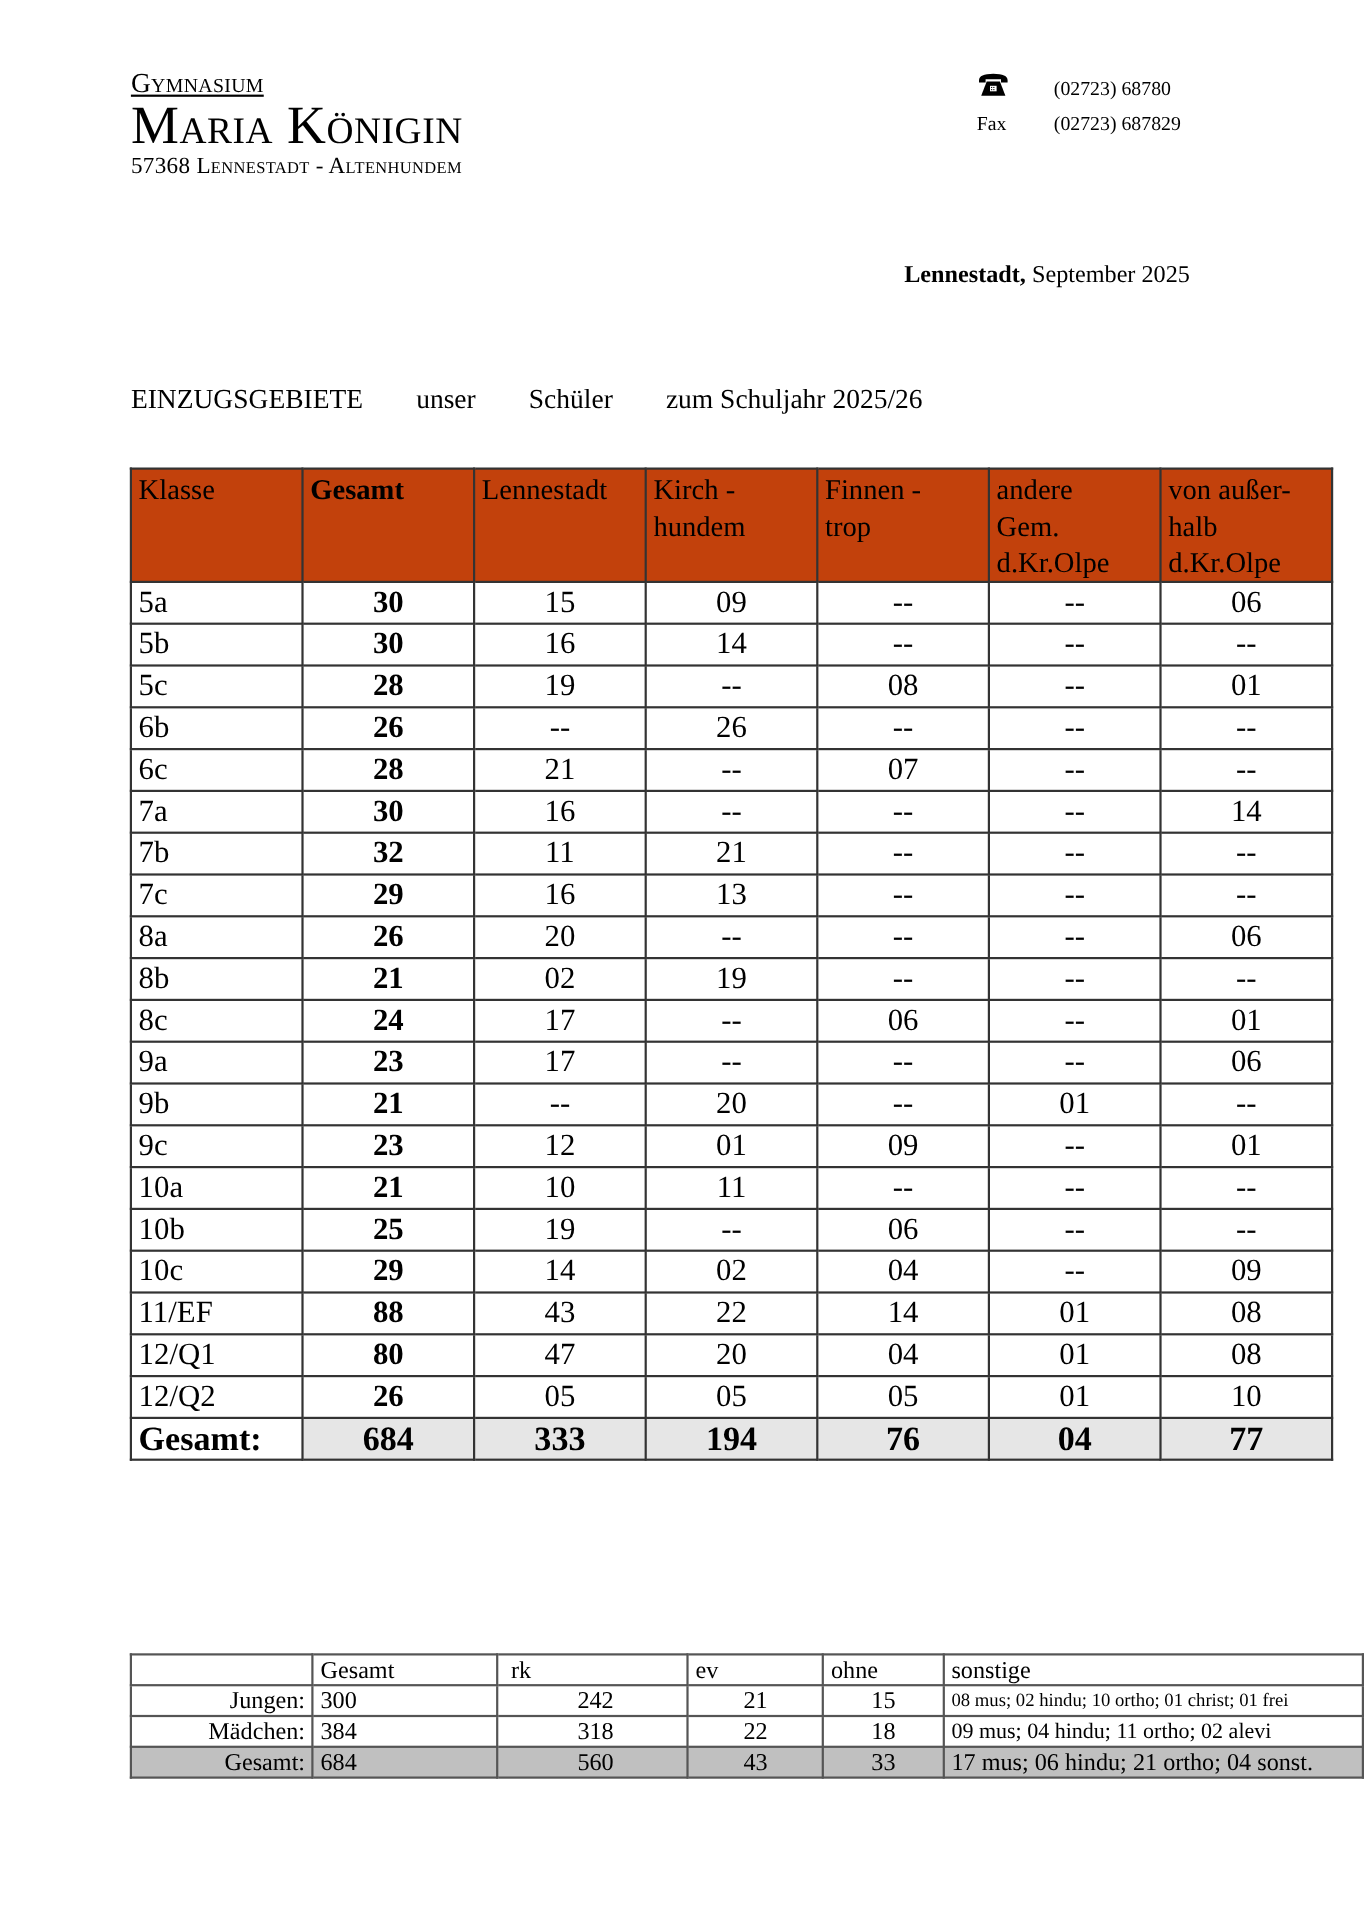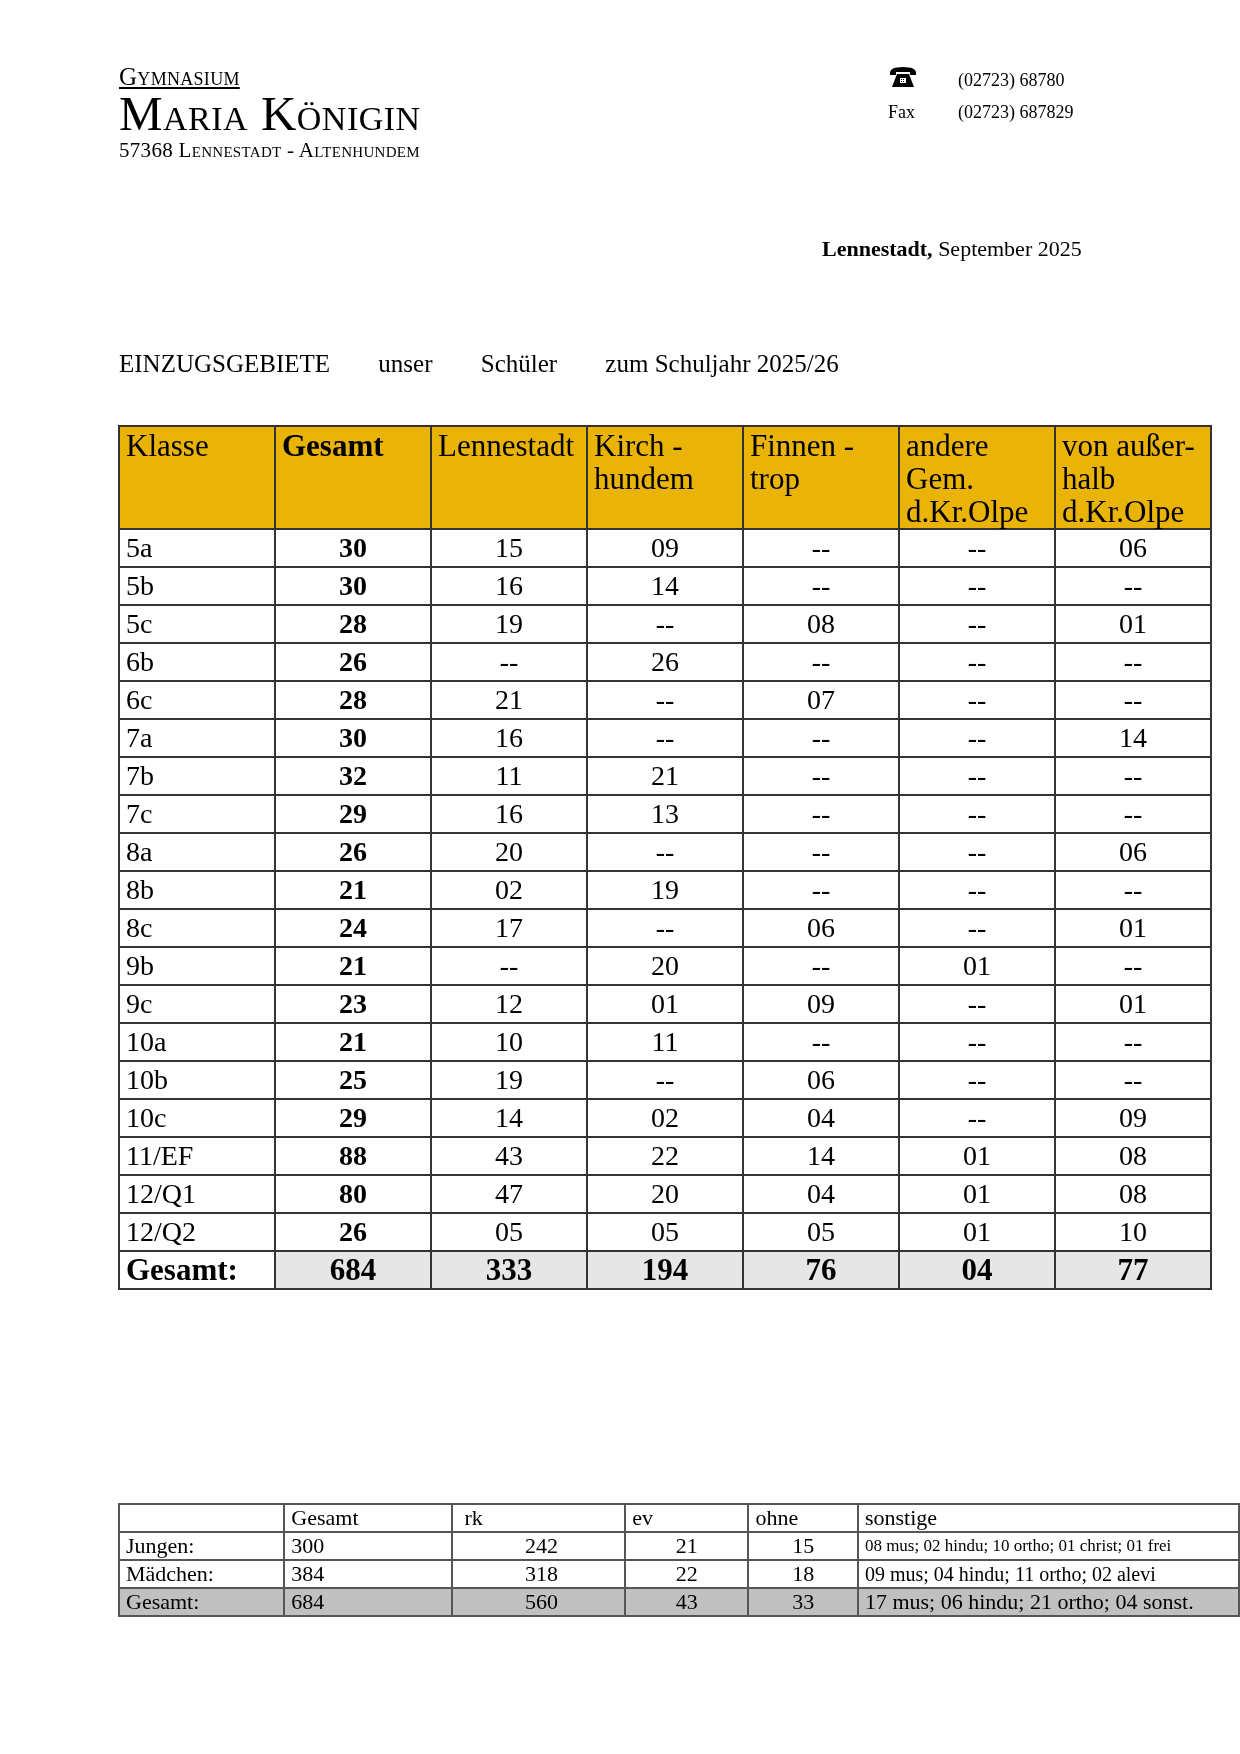--- a/index.html
+++ b/index.html
@@ -19,34 +19,34 @@
     .dateline .place { font-weight: bold; }
     .doc-title { position: absolute; left: 119px; top: 350px; font-size: 25px; }
     .doc-title span { margin-right: 42px; }
     table { border-collapse: collapse; position: absolute; }
     .main-table { left: 118px; top: 425px; }
     .main-table td, .main-table th {
       border: 2px solid #333; width: 142px; padding: 0 6px; font-size: 28px;
       height: 36px; font-weight: normal;
     }
     .main-table th {
-      background: #eab308; text-align: left; vertical-align: top;
-      height: 98px; font-size: 31px; line-height: 33px; padding-top: 2px;
+      background: #c2410c; text-align: left; vertical-align: top;
+      height: 98px; font-size: 26px; line-height: 33px; padding-top: 2px;
     }
     .main-table th.bold { font-weight: bold; }
     .main-table td { text-align: center; line-height: 36px; }
     .main-table td.klasse { text-align: left; }
     .main-table td.bold { font-weight: bold; }
     .main-table tr.total td { font-weight: bold; font-size: 31px; background: #e6e6e6; }
     .main-table tr.total td.klasse { background: #ffffff; }
     .small-table { left: 118px; top: 1503px; }
     .small-table td {
       border: 2px solid #555; font-size: 22px; height: 26px; line-height: 26px; padding: 0 6px;
     }
-    .small-table td.c0 { width: 152px; text-align: left; }
+    .small-table td.c0 { width: 152px; text-align: right; }
     .small-table td.c1 { width: 154px; font-weight: normal; }
     .small-table td.c2 { width: 155px; text-align: center; padding-left: 12px; }
     .small-table td.c3 { width: 110px; text-align: center; }
     .small-table td.c4 { width: 96px; text-align: center; }
     .small-table td.c5 { width: 370px; text-align: left; }
     .small-table tr.head td { text-align: left; font-weight: normal; }
     .small-table tr.r0 td.c5 { font-size: 17px; border-radius: 14px; }
     .small-table tr.r1 td.c5 { font-size: 20px; }
     .small-table tr.r2 td { background: #c0c0c0; }
     .small-table tr.r2 td.c5 { font-size: 22px; }
@@ -219,20 +219,29 @@
       <tr>
         <td class="klasse">8c</td>
         <td class="bold">24</td>
         <td>17</td>
         <td>--</td>
         <td>06</td>
         <td>--</td>
         <td>01</td>
       </tr>
       <tr>
+        <td class="klasse">9a</td>
+        <td class="bold">23</td>
+        <td>17</td>
+        <td>--</td>
+        <td>--</td>
+        <td>--</td>
+        <td>06</td>
+      </tr>
+      <tr>
         <td class="klasse">9b</td>
         <td class="bold">21</td>
         <td>--</td>
         <td>20</td>
         <td>--</td>
         <td>01</td>
         <td>--</td>
       </tr>
       <tr>
         <td class="klasse">9c</td>

